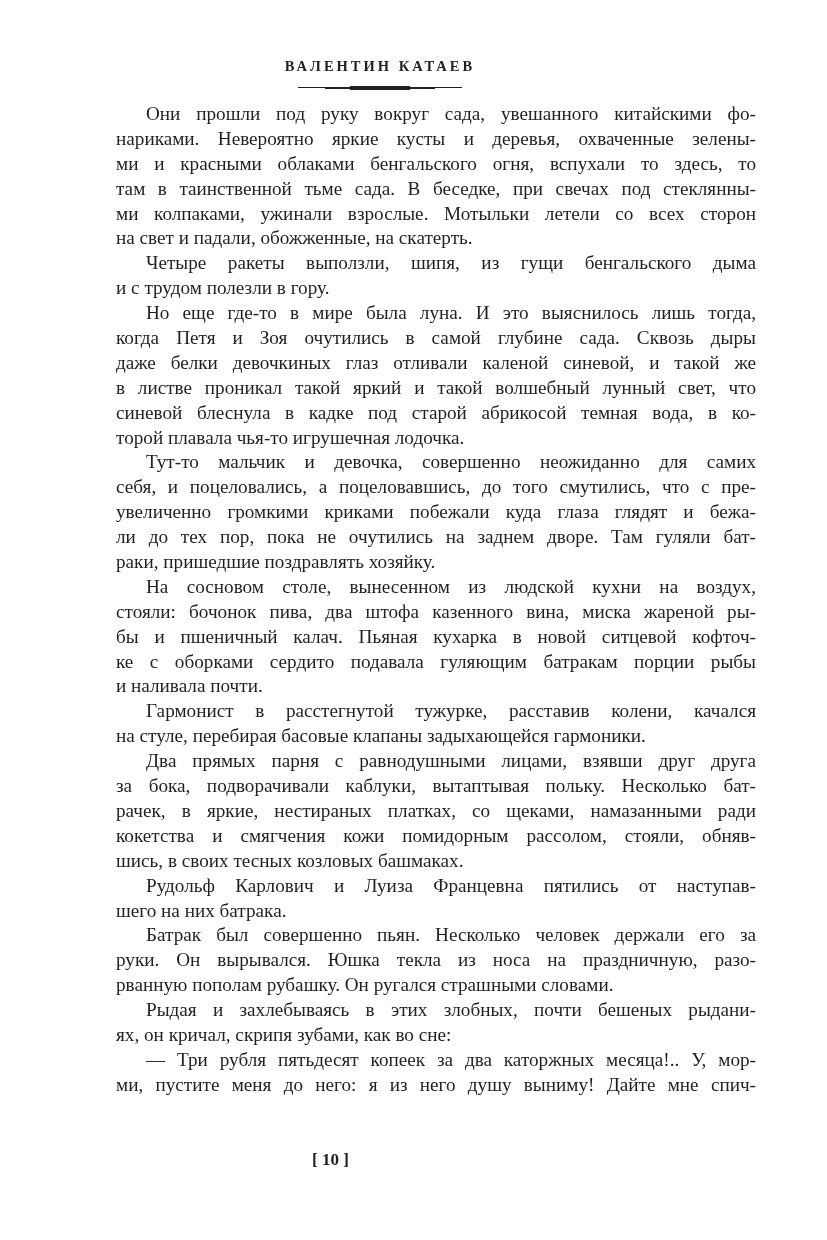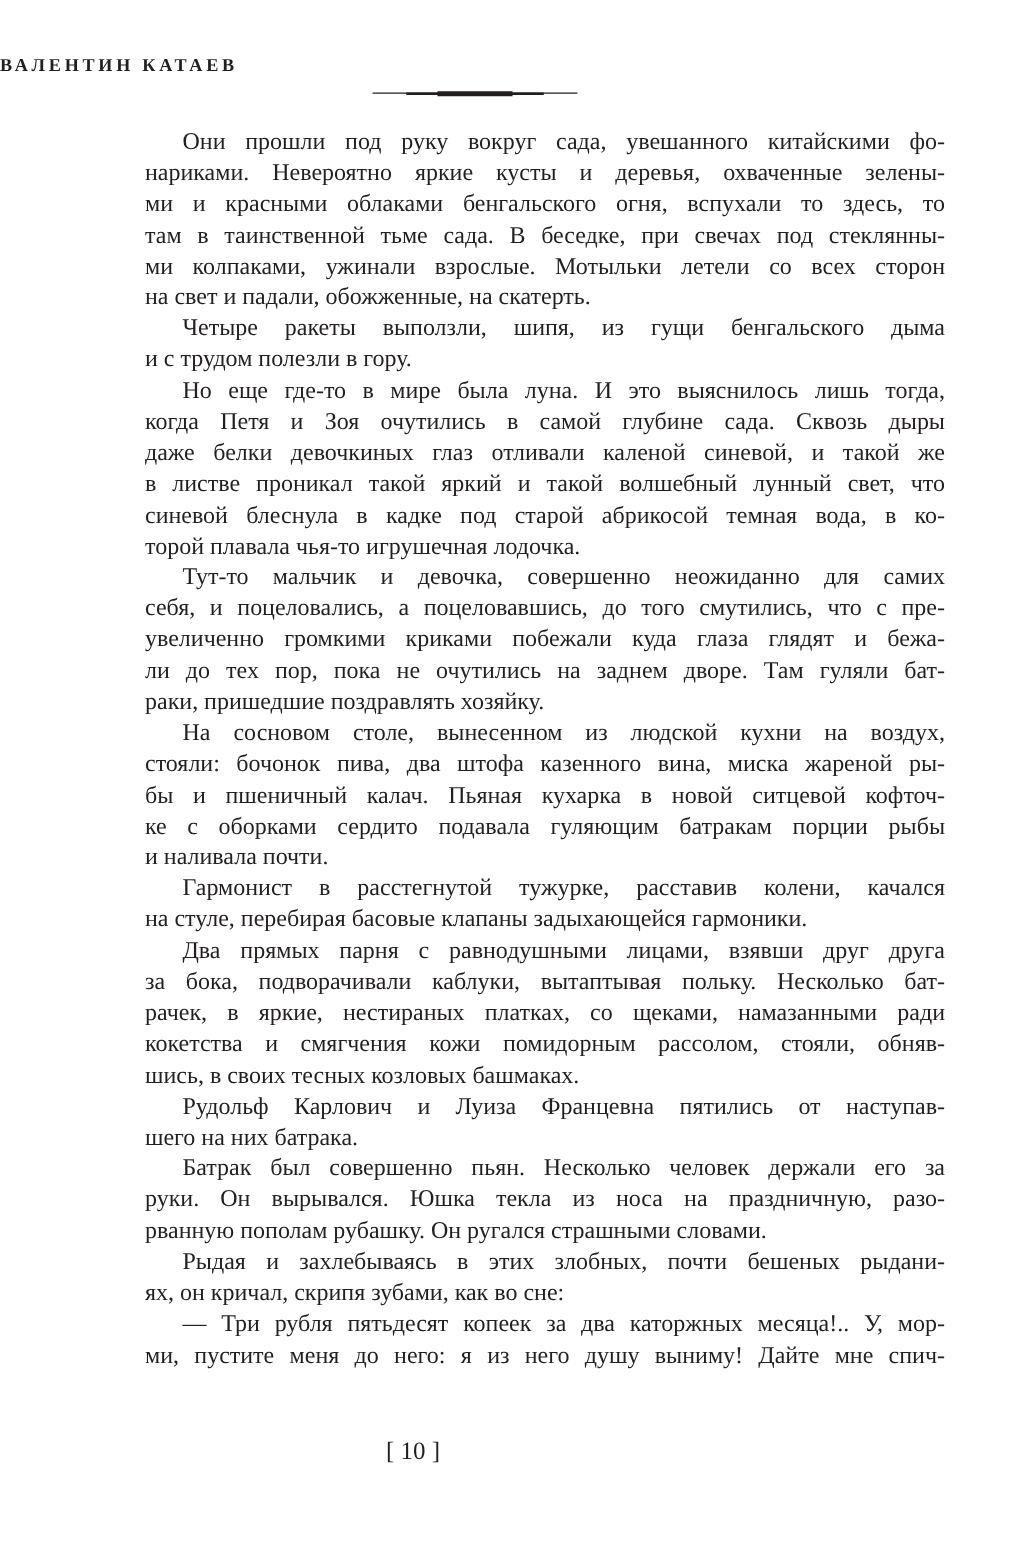--- a/index.html
+++ b/index.html
@@ -1,29 +1,29 @@
 <!DOCTYPE html>
 <html><head>
 <meta charset="utf-8">
 <style>
   html, body { margin:0; padding:0; background:#ffffff; }
   body { width:827px; height:1240px; position:relative; overflow:hidden;
          font-family:"Liberation Serif","DejaVu Serif",serif; color:#231f20; }
-  .header { position:absolute; top:45px; left:0; width:760px; }
+  .header { position:absolute; top:58px; left:0; width:760px; text-align:center; }
   .header-title { font-size:14.5px; font-weight:bold; letter-spacing:3px; color:#231f20; }
   .rule { position:relative; margin:10px auto 0; width:164px; height:5px; }
   .rule .thin { position:absolute; left:0; right:0; top:2px; height:1px; background:#231f20; }
   .rule .mid { position:absolute; left:27px; right:27px; top:1.5px; height:2px; background:#231f20; }
   .rule .thick { position:absolute; left:52px; right:52px; top:0.5px; height:4px; background:#231f20; }
   .text { position:absolute; top:102px; left:116px; width:640px; font-size:19.2px; line-height:24.9px; }
   .line { display:block; height:24.9px; white-space:nowrap; text-align:justify; text-align-last:justify; overflow:visible; }
   .line.last { text-align-last:left; }
   .line.indent { padding-left:30px; }
   .page-number { position:absolute; top:1150px; left:0; width:661px; text-align:center;
-                 font-size:20px; font-weight:normal; color:#231f20; }
+                 font-size:17px; font-weight:bold; color:#231f20; }
 </style>
 </head>
 <body>
 
 <div class="header">
   <div class="header-title">ВАЛЕНТИН КАТАЕВ</div>
   <div class="rule">
     <div class="thin"></div>
     <div class="mid"></div>
     <div class="thick"></div>

